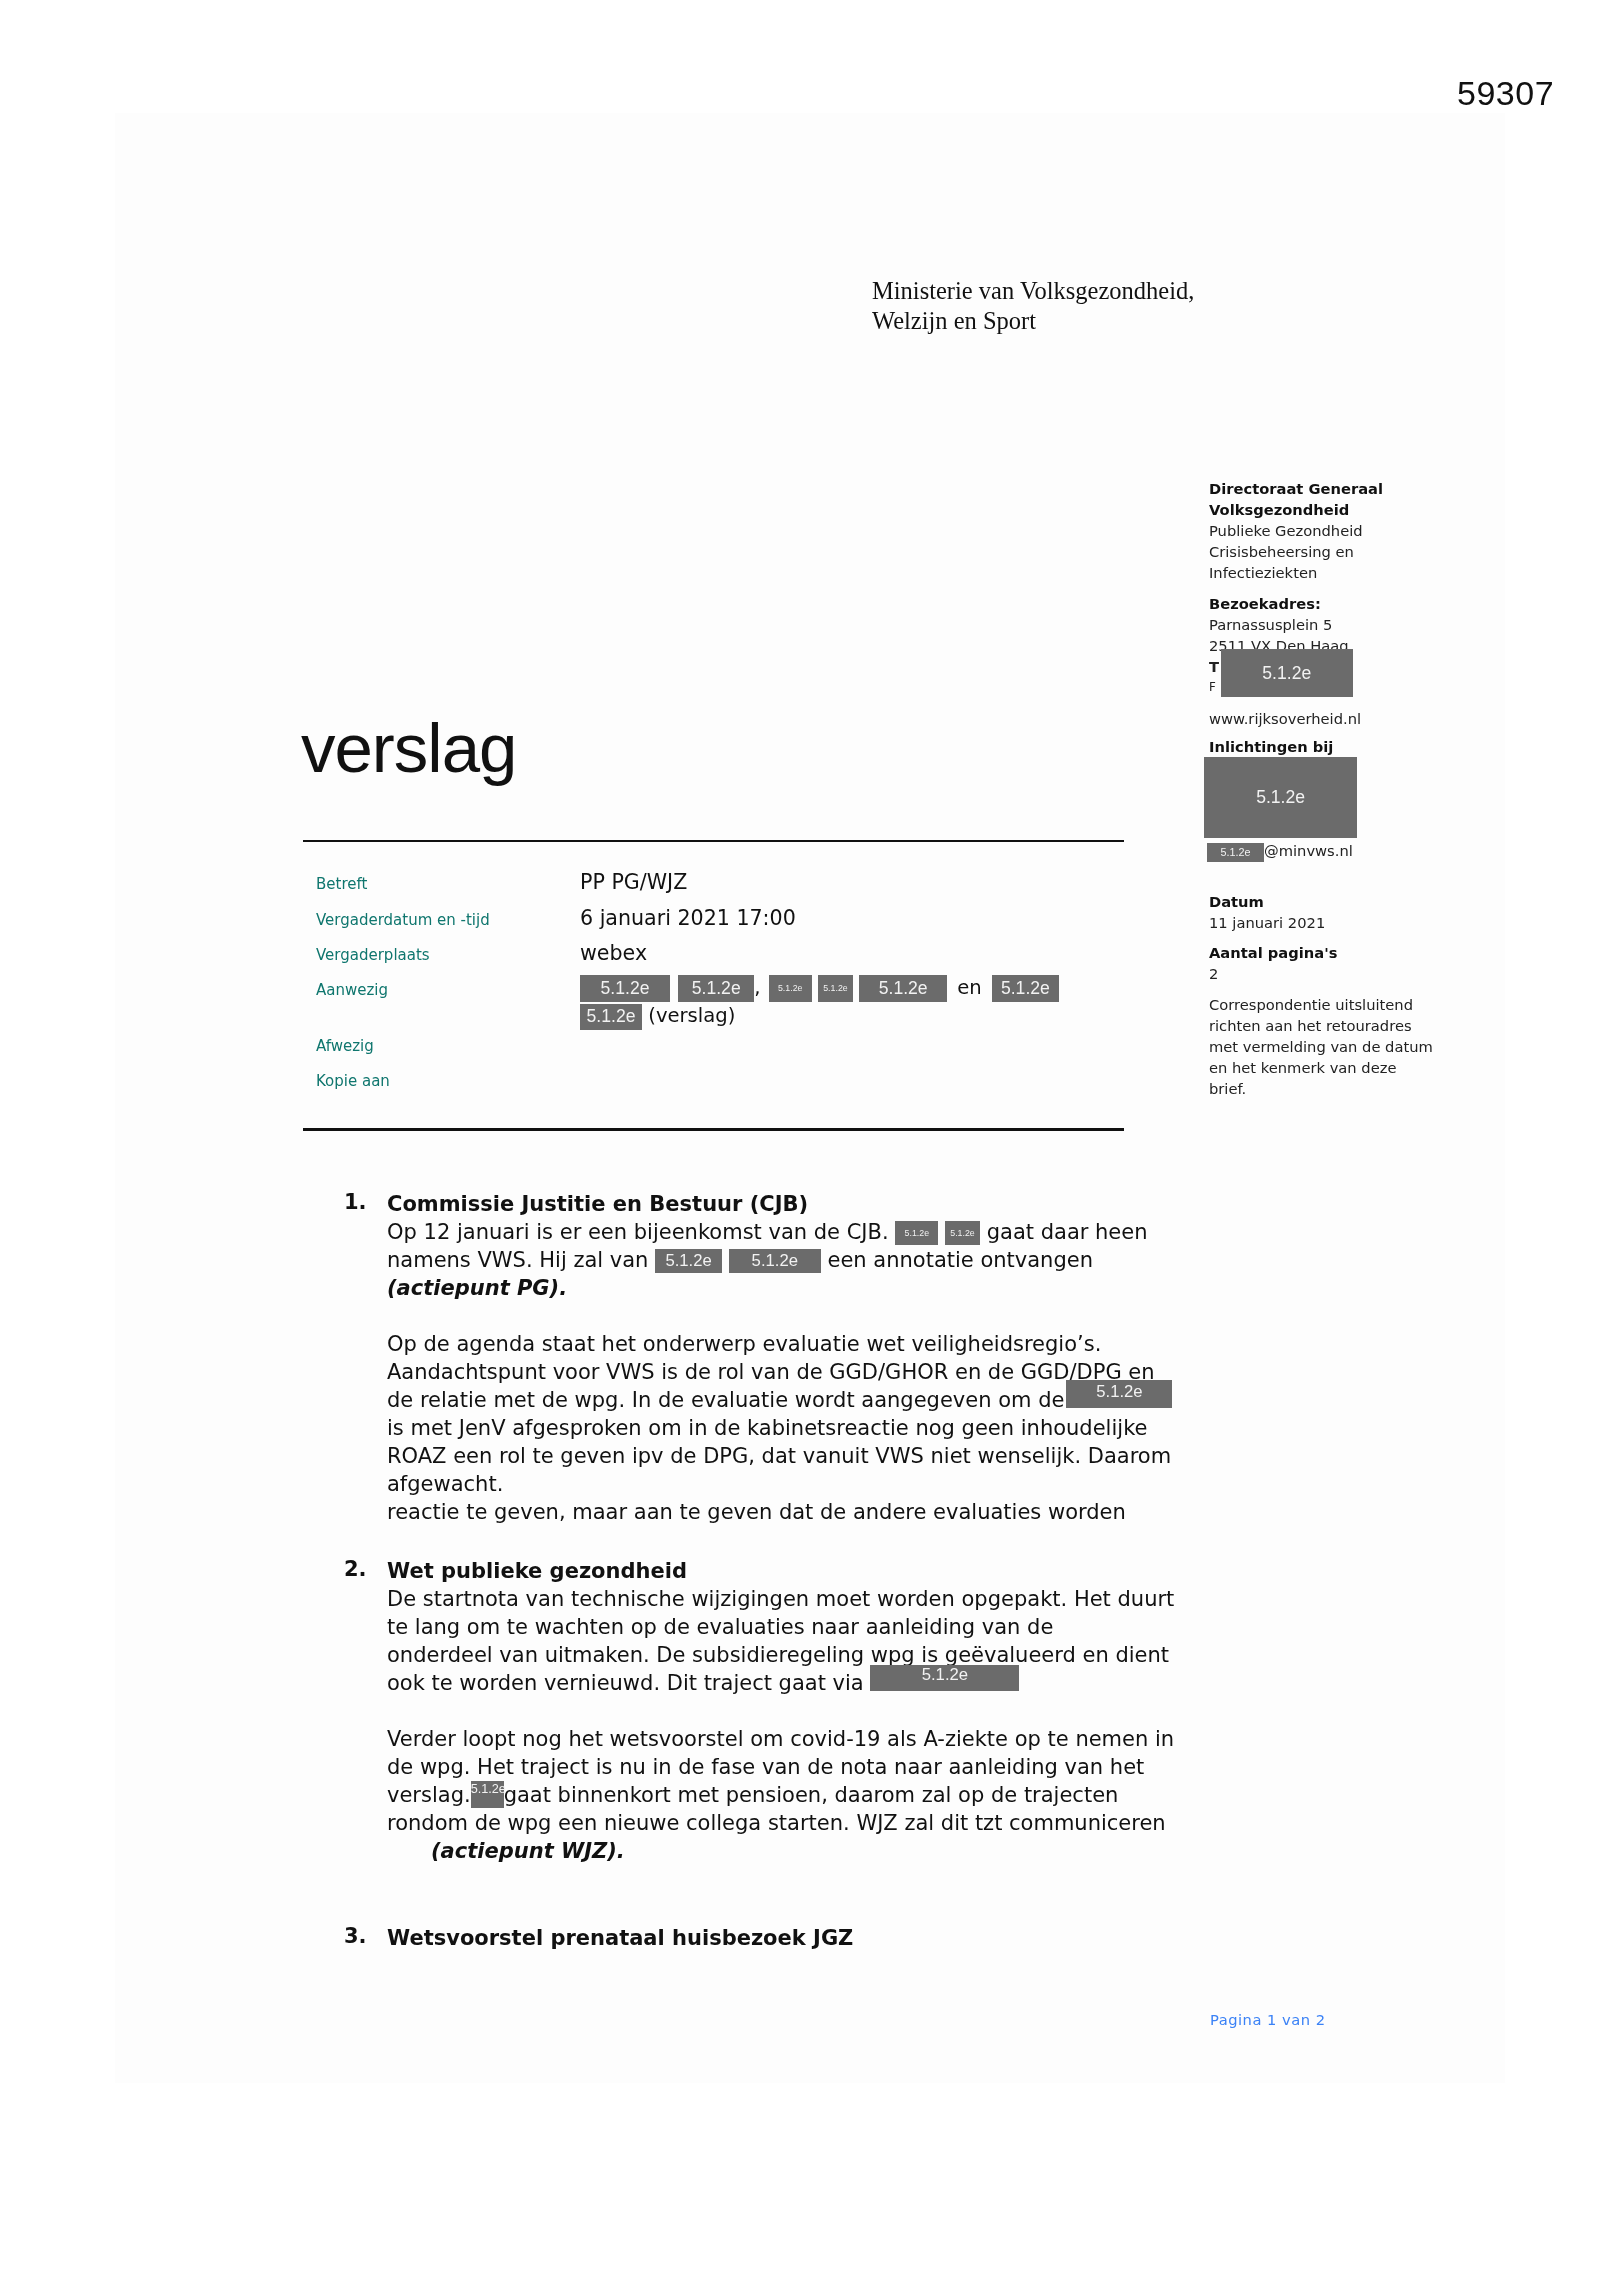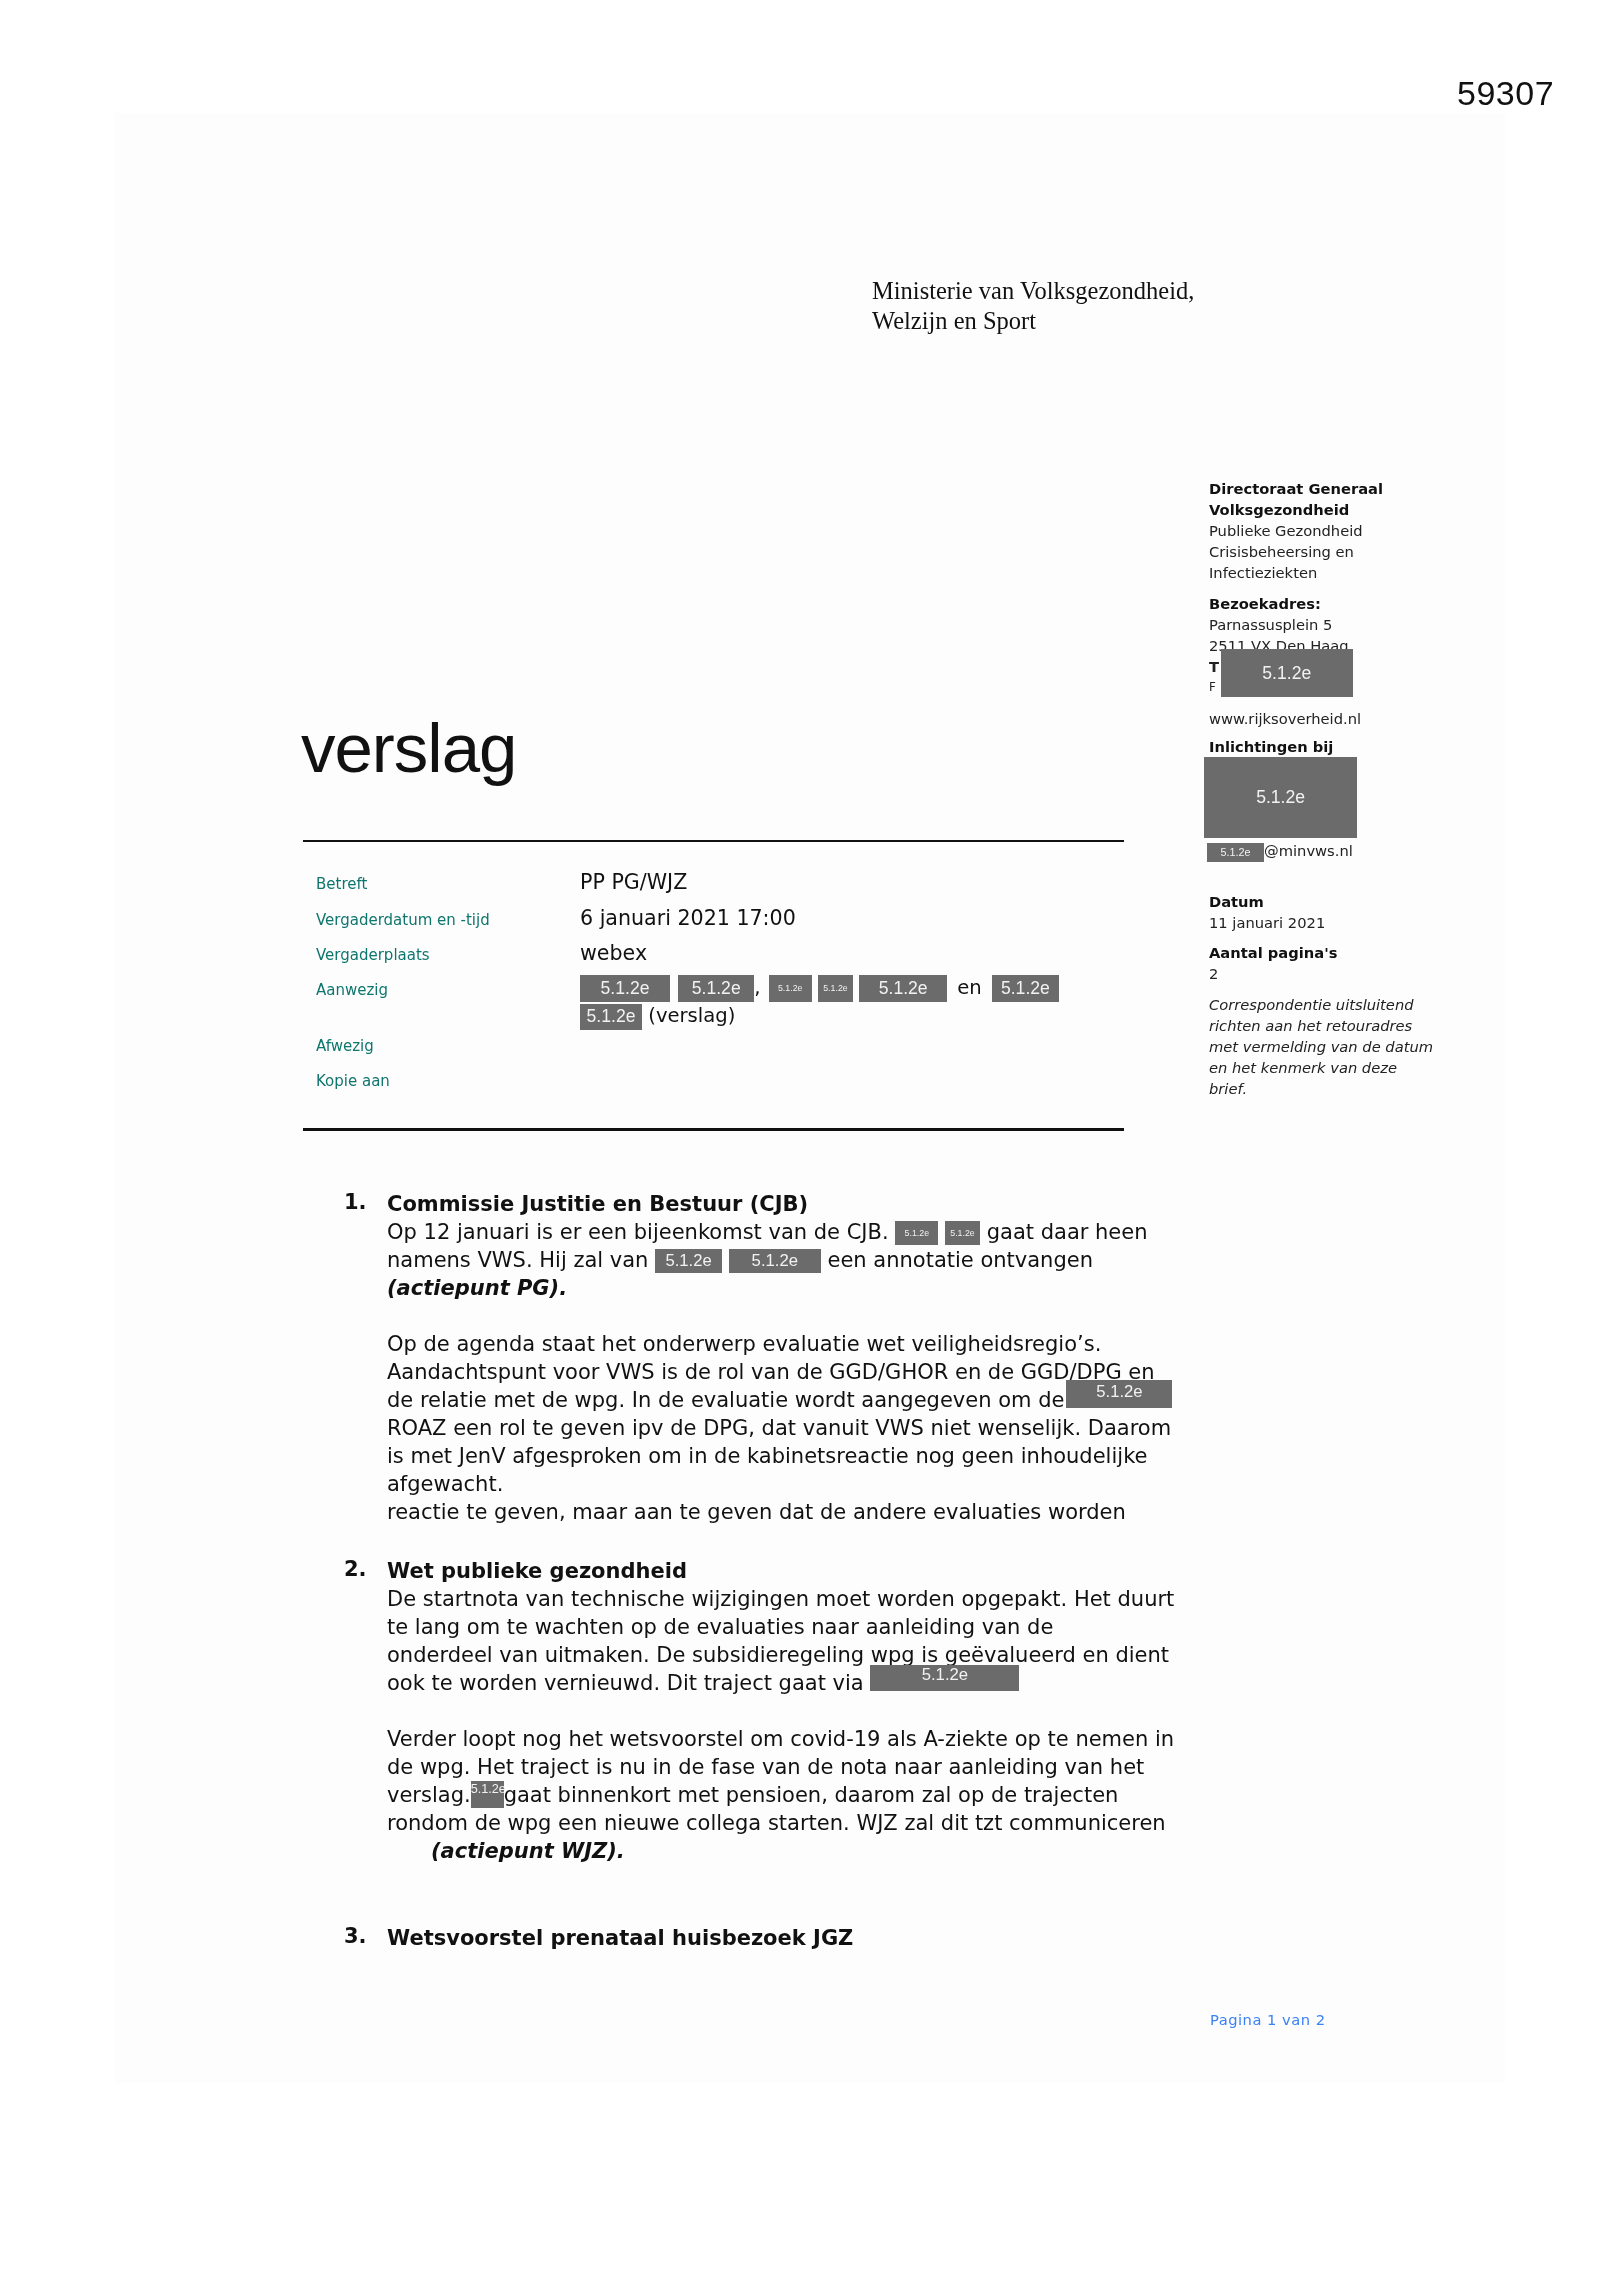--- a/index.html
+++ b/index.html
@@ -22,21 +22,21 @@
       font-size:24.5px; line-height:30px; color:#111;
     }
     .title {
       left:301px; top:710px; font-family:"Liberation Sans",sans-serif;
       font-size:69px; line-height:78px; color:#111; font-weight:400; letter-spacing:-1px;
     }
     
     .side { left:1209px; top:478px; width:284px; font-size:14.7px; line-height:21px; color:#222; }
     .side .b { font-weight:bold; color:#111; }
     .side .gap { height:9.8px; }
-    .side .i { font-style:italic; }
+    .side .i { }
     .red {
       display:inline-block; background:#6b6b6b; color:#f2f2f2;
       font-family:"Liberation Sans",sans-serif; text-align:center; vertical-align:middle;
     }
     .rules { position:absolute; left:303px; width:821px; background:#111; }
     .meta-label { position:absolute; left:316px; font-size:15px; color:#0f766e; }
     .meta-val { position:absolute; left:580px; font-size:20.6px; color:#111; white-space:nowrap; }
     .body-text { position:absolute; left:387px; width:814px; font-size:21px; line-height:28px; color:#111; }
     .num { position:absolute; left:344px; font-size:21px; font-weight:bold; }
     .heading { font-weight:bold; }
@@ -135,22 +135,22 @@
     <span class="red" style="width:67px;height:24.5px;line-height:24.5px;font-size:16.7px;">5.1.2e</span>
     <span class="red" style="width:92px;height:24.5px;line-height:24.5px;font-size:16.7px;">5.1.2e</span>
     <span>een annotatie ontvangen</span><br>
     <span style="font-weight:bold;font-style:italic;">(actiepunt PG).</span>
   </div>
   <div style="height:28px"></div>
   <div>
     <div>Op de agenda staat het onderwerp evaluatie wet veiligheidsregio’s.</div>
     <div>Aandachtspunt voor VWS is de rol van de GGD/GHOR en de GGD/DPG en</div>
     <div><span>de relatie met de wpg. In de evaluatie wordt aangegeven om de</span><span class="red" style="width:106px;height:28px;line-height:23.5px;font-size:16.7px;vertical-align:top;margin-top:-5.9px;margin-left:2px;">5.1.2e</span></div>
+    <div>is met JenV afgesproken om in de kabinetsreactie nog geen inhoudelijke</div>
     <div>ROAZ een rol te geven ipv de DPG, dat vanuit VWS niet wenselijk. Daarom</div>
-    <div>is met JenV afgesproken om in de kabinetsreactie nog geen inhoudelijke</div>
     <div>afgewacht.</div>
     <div>reactie te geven, maar aan te geven dat de andere evaluaties worden</div>
   </div>
 </div>
 
 <div class="num" style="top:1557px">2.</div>
 <div class="body-text" style="top:1557px">
   <div class="heading">Wet publieke gezondheid</div>
   <div>
     <div>De startnota van technische wijzigingen moet worden opgepakt. Het duurt</div>

